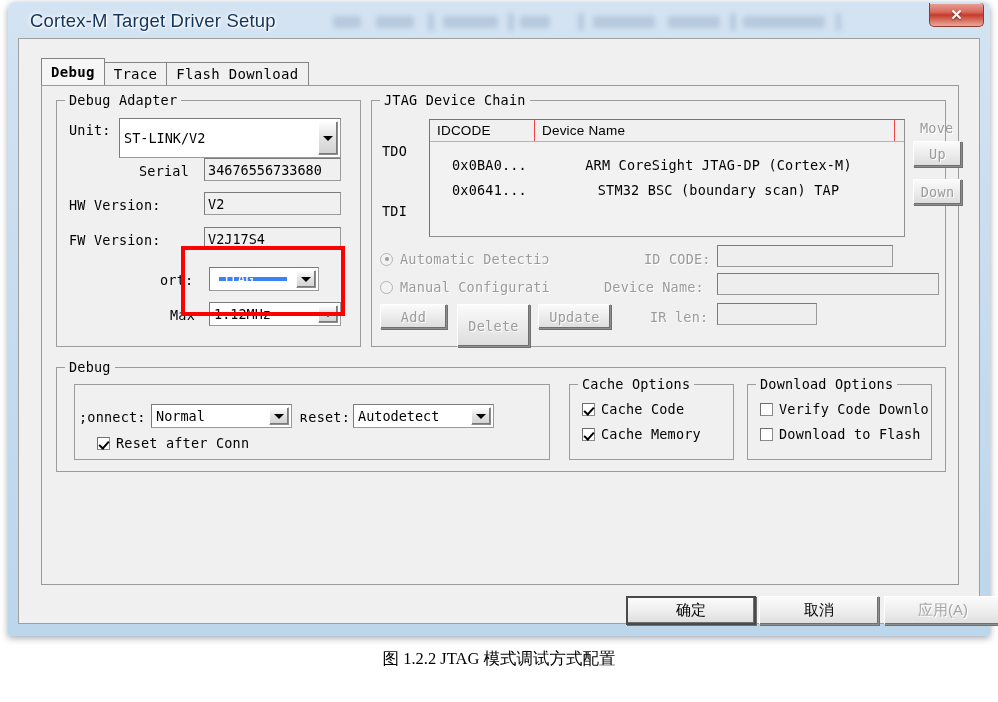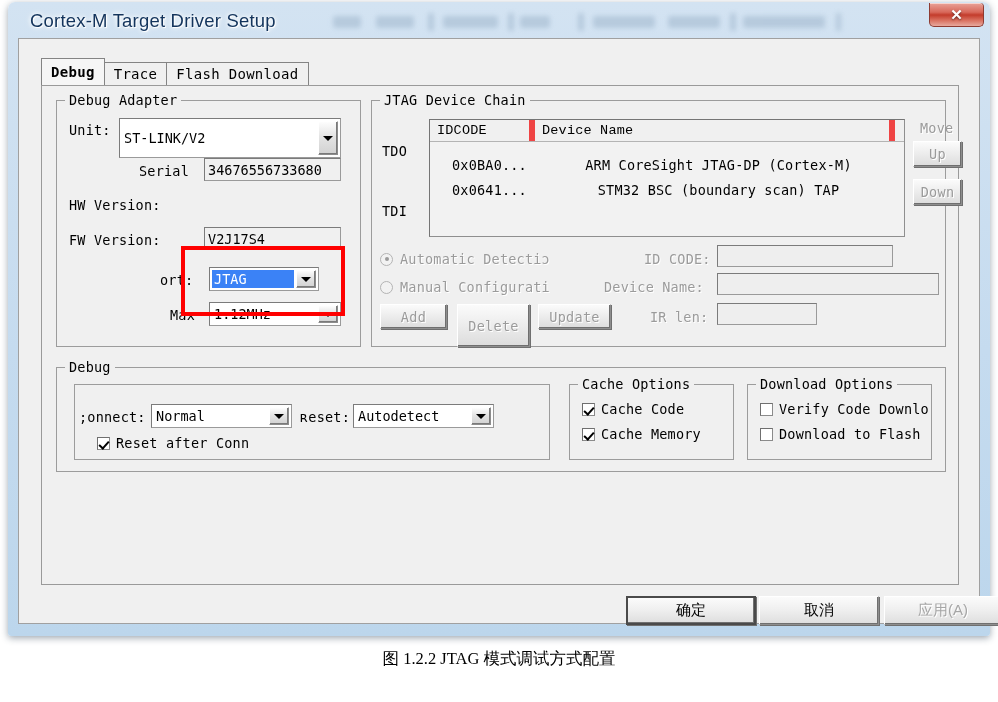--- a/index.html
+++ b/index.html
@@ -173,21 +173,21 @@
     display: flex; align-items: center;
     padding-left: 4px;
     font-family: "DejaVu Sans Mono", monospace;
     font-size: 13.5px;
     white-space: nowrap;
     overflow: hidden;
   }
   .combo .val.sel {
     background: #3b82f6;
     color: #ffffff;
-    margin: 2px;
+    margin: 9px;
     padding-left: 2px;
   }
   .combo .arrow {
     width: 20px;
     margin: 2px 2px 2px 0;
     background: linear-gradient(to bottom,#fdfdfd,#e4e4e4 45%,#d2d2d2);
     border: 1px solid #8d8d8d;
     border-top-color: #ffffff;
     border-left-color: #ffffff;
     box-sizing: border-box;
@@ -287,22 +287,22 @@
   }
   #chain-head {
     display: flex;
     height: 21px;
     background: #f0f0f0;
     border-bottom: 1px solid #b4b4b4;
   }
   #chain-head .hc {
     display: flex; align-items: center;
     padding-left: 7px;
-    border-right: 6px solid #ef4444;
-    font-family: Liberation Mono, monospace;
+    border-right: 1px solid #ef4444;
+    font-family: Liberation Sans, sans-serif;
     font-size: 13.5px;
     box-sizing: border-box;
     letter-spacing: .2px;
   }
   .chain-row {
     display: flex;
     height: 25px;
     align-items: center;
     font-family: "DejaVu Sans Mono", monospace;
     font-size: 13.5px;
@@ -401,20 +401,23 @@
               <i></i>
             </div>
         </div>
 
         <div class="lbl" style="left:82px; top:62px;">Serial</div>
         <div class="field readonly" style="left:147px; top:57px; width:137px; height:23px;">
           <span>34676556733680</span>
         </div>
 
         <div class="lbl" style="left:12px; top:96px;">HW Version:</div>
+        <div class="field readonly" style="left:147px; top:91px; width:137px; height:23px;">
+          <span>V2</span>
+        </div>
 
         <div class="lbl" style="left:12px; top:131px;">FW Version:</div>
         <div class="field readonly" style="left:147px; top:126px; width:137px; height:23px;">
           <span>V2J17S4</span>
         </div>
 
         <div class="lbl" style="left:103px; top:171px;">ort:</div>
         <div class="combo" style="left:152px; top:166px; width:110px; height:24px;">
           <div class="val sel">JTAG</div>
           <div class="arrow">

